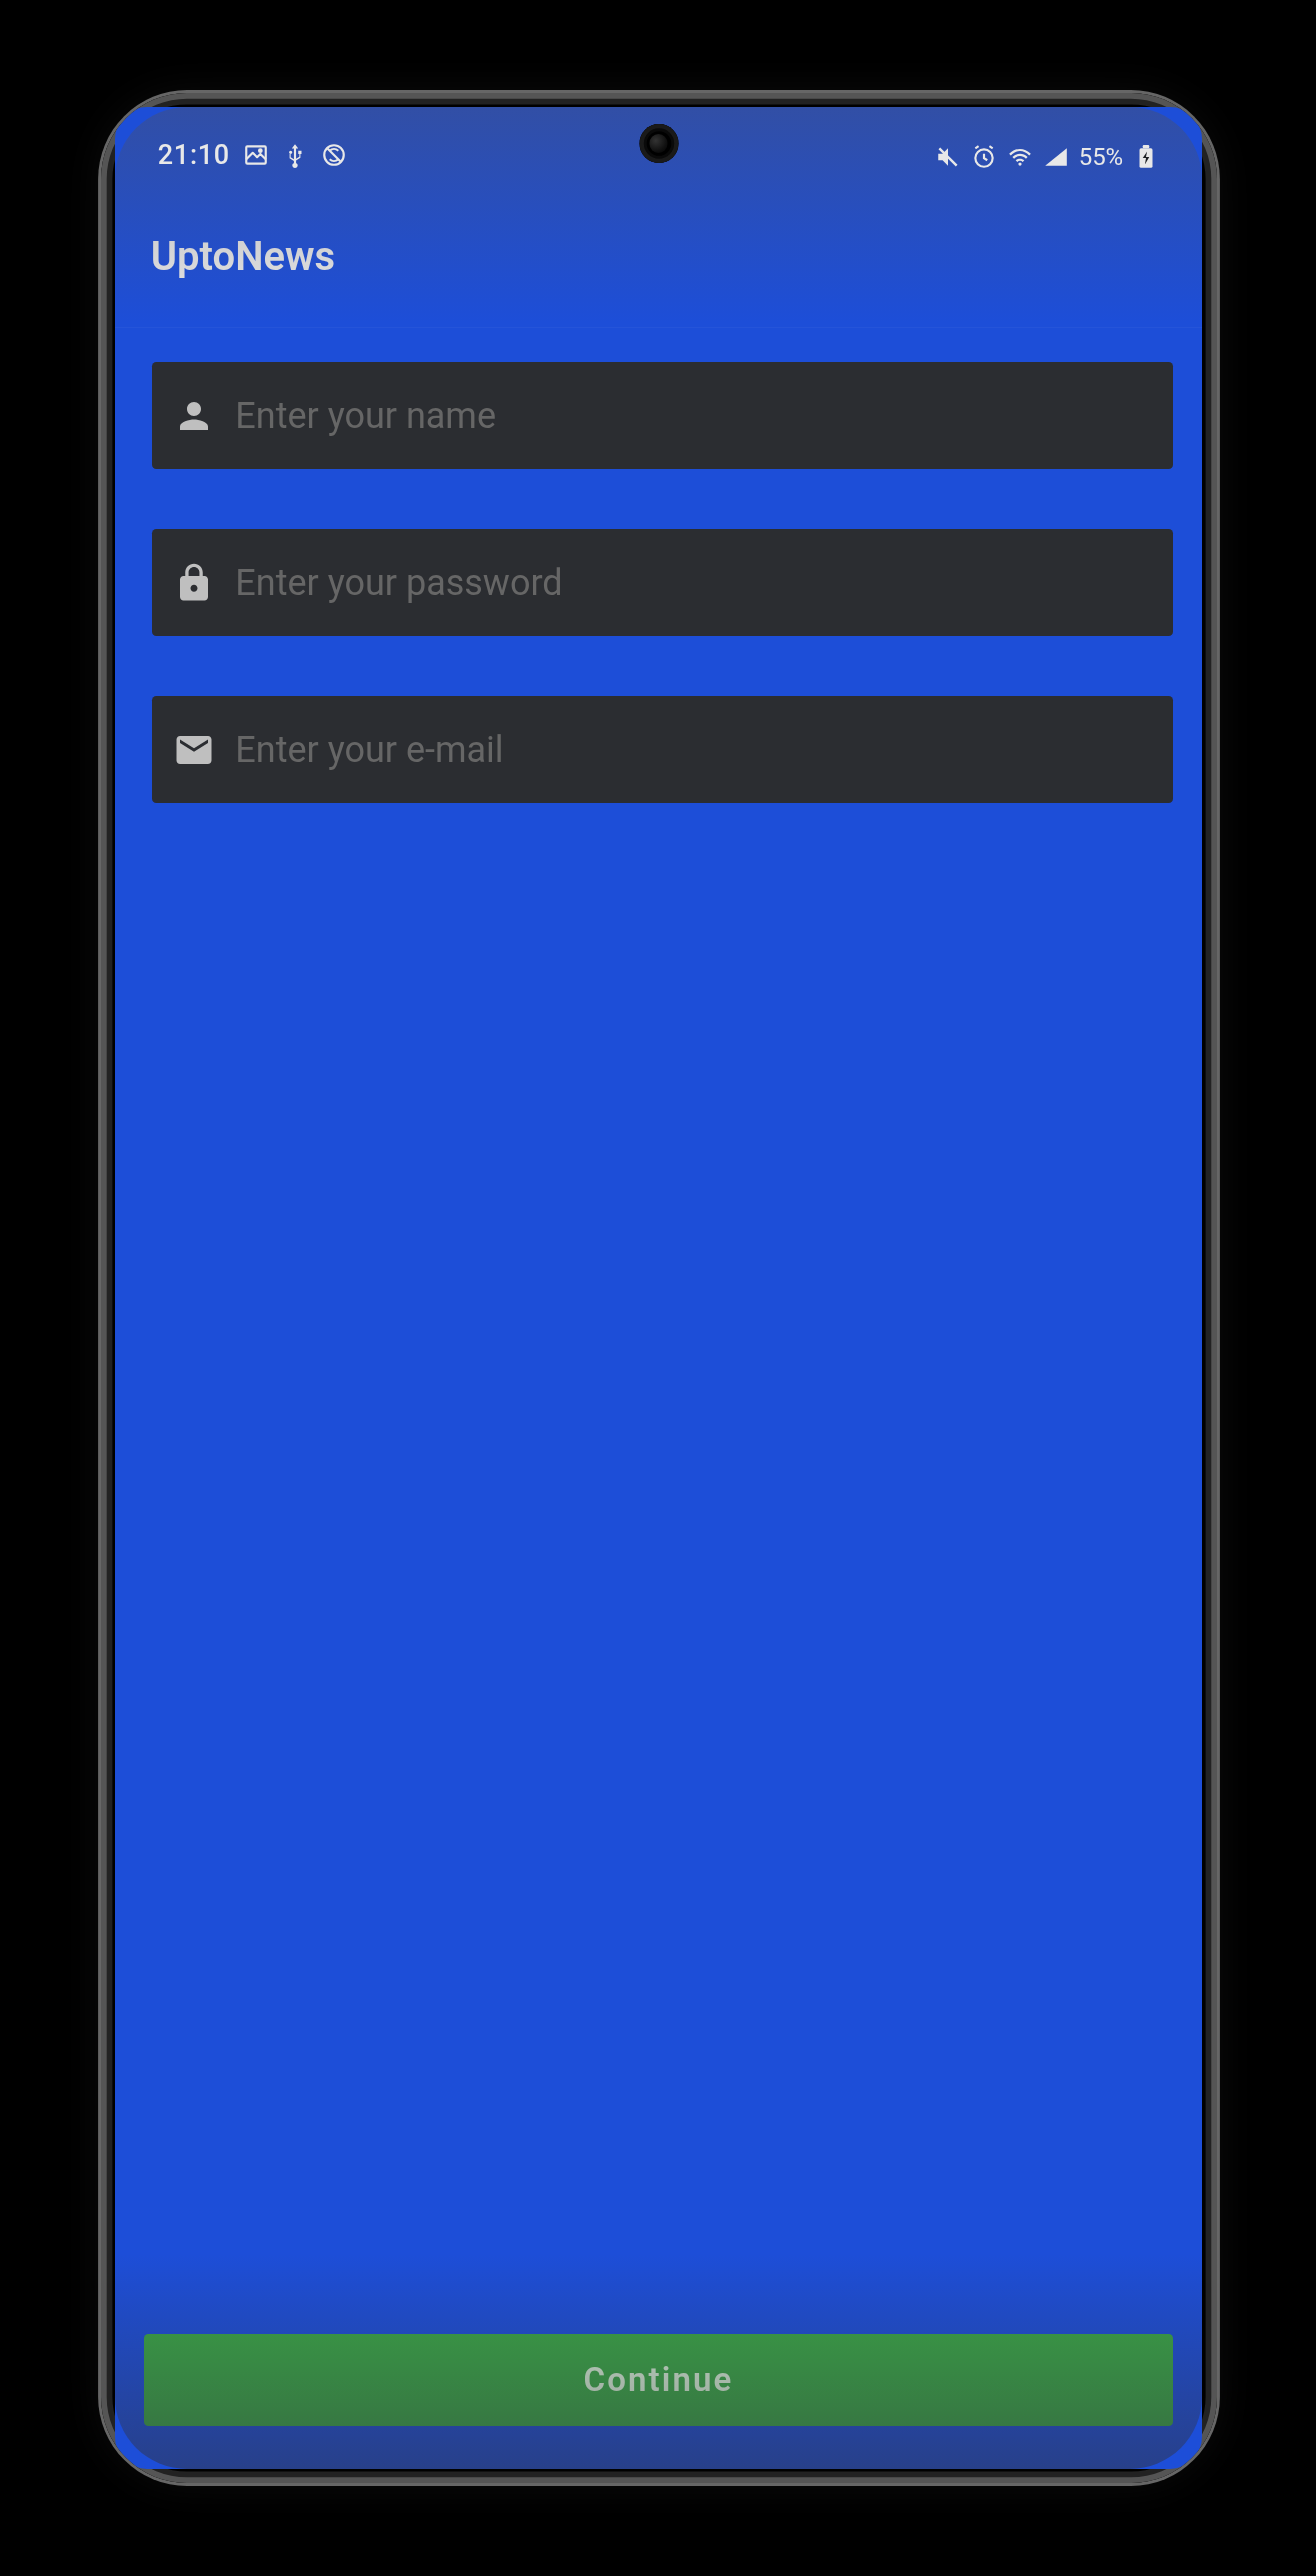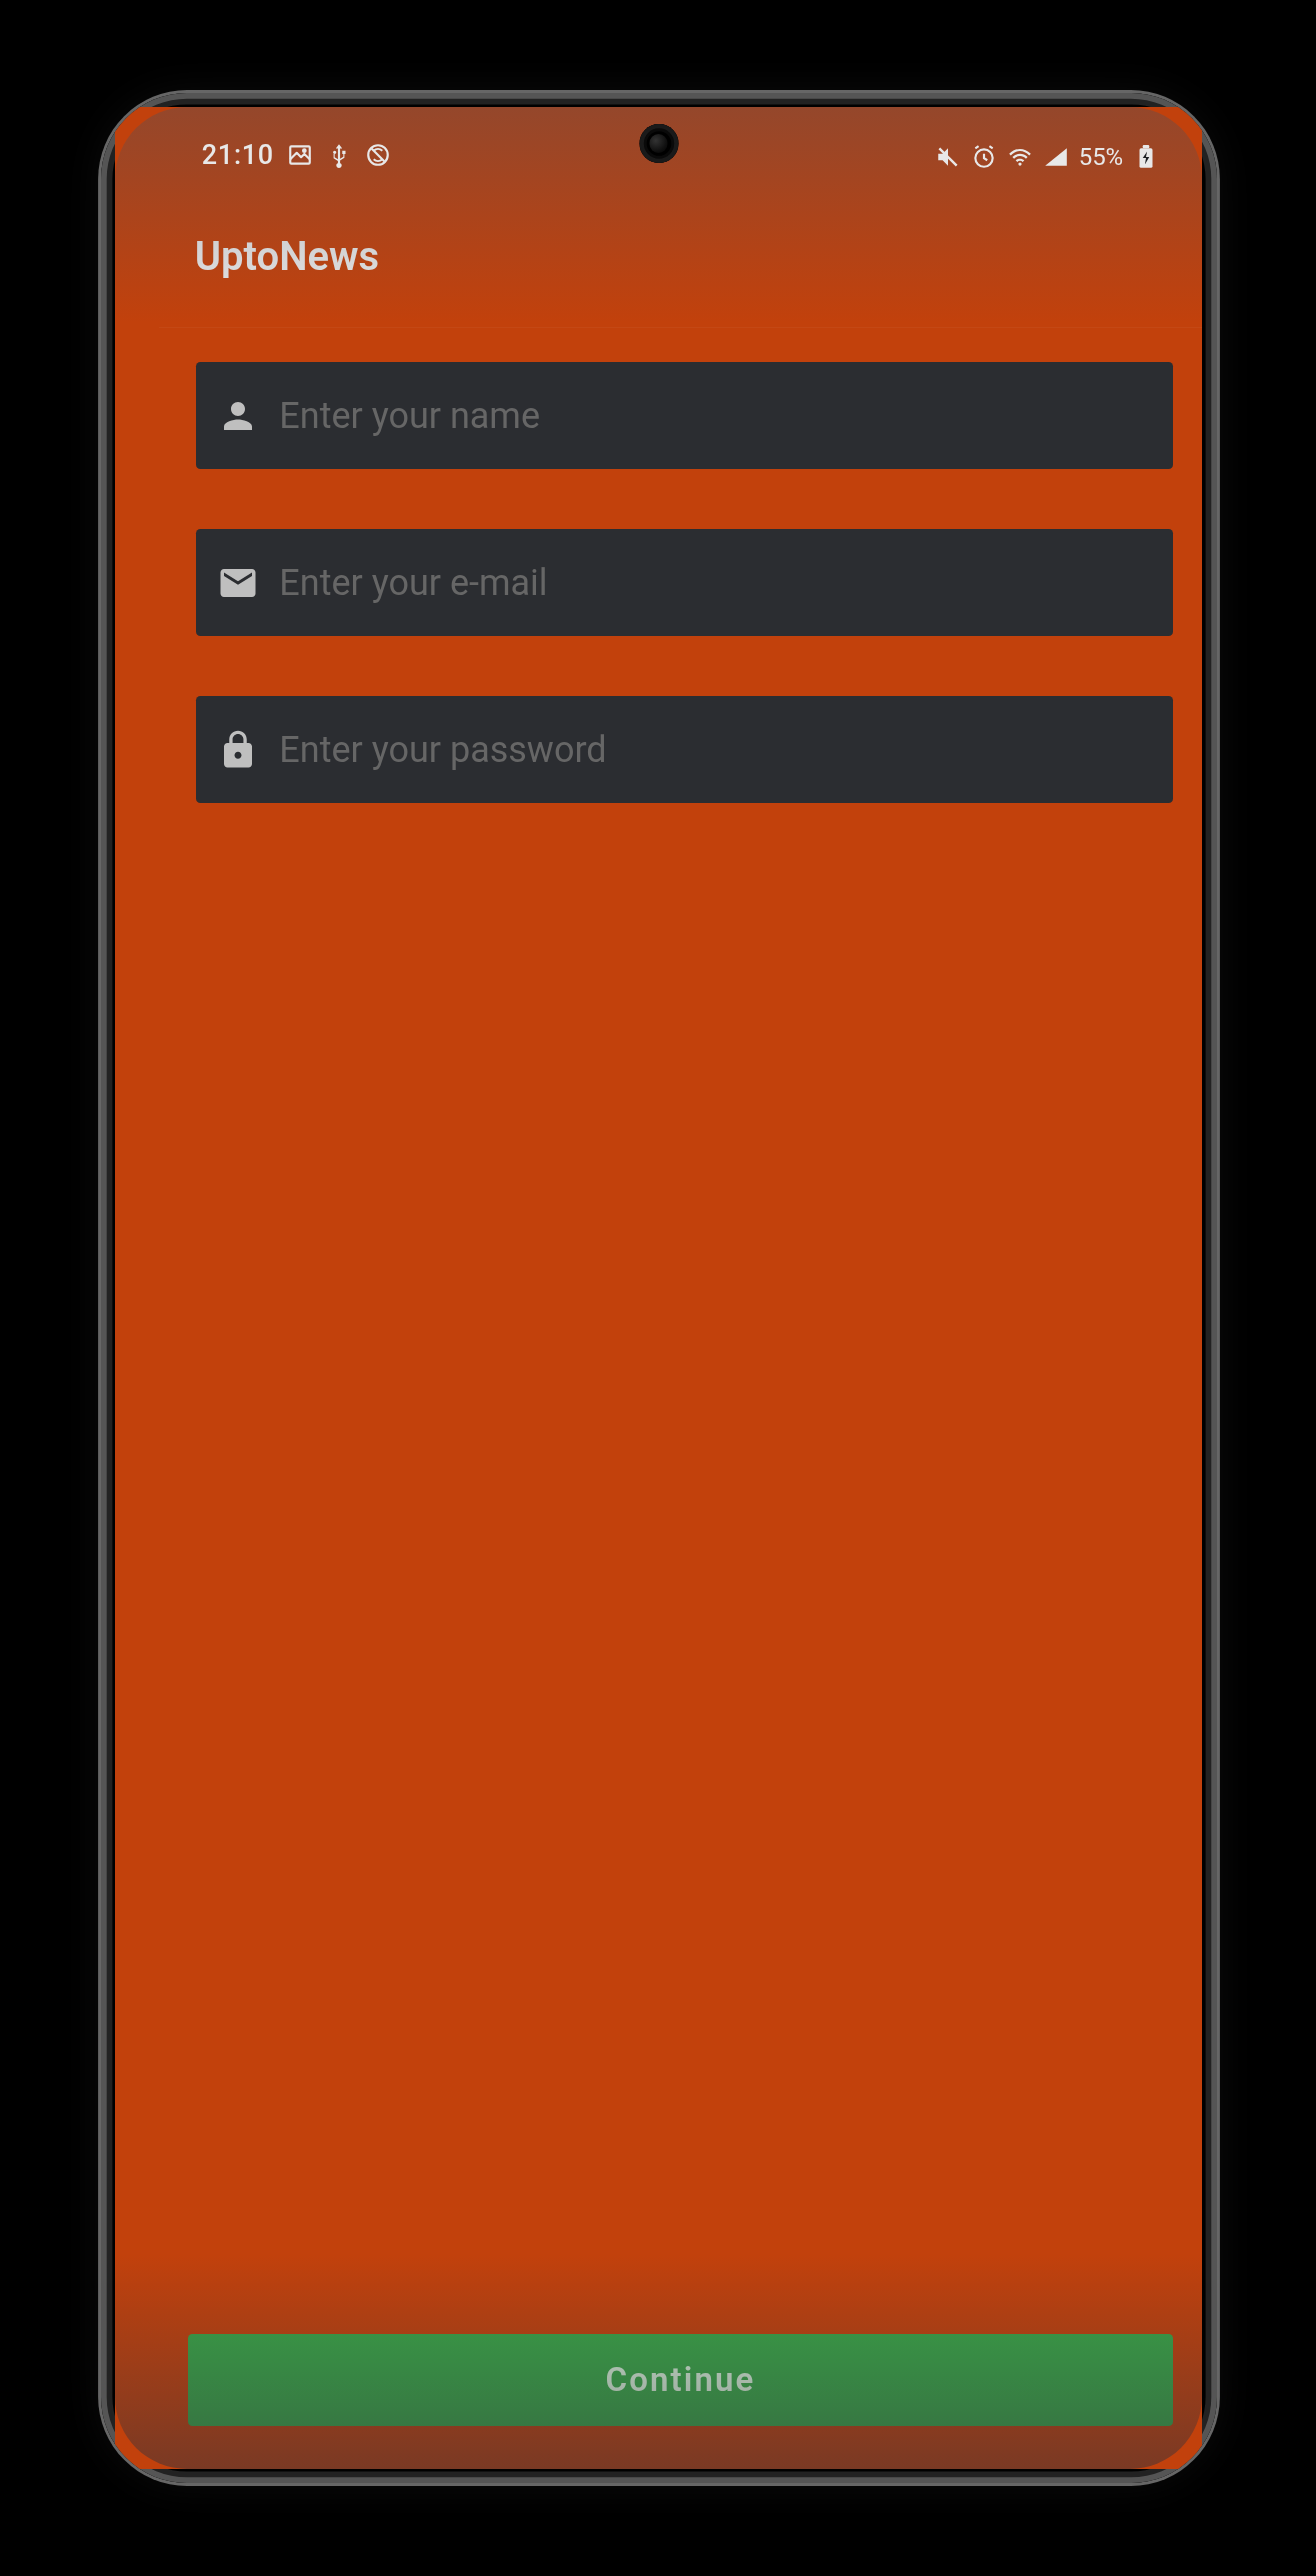--- a/index.html
+++ b/index.html
@@ -29,27 +29,26 @@
         inset 0 0 0 11.4px #222,
         0 0 0 2.9px #666,
         0 0 43px rgba(255,255,255,0.05);
       padding: 14.3px;
       overflow: hidden;
     }
     
     .phone-screen {
       width: 100%;
       height: 100%;
-      background: #c2410c;
-      border-radius: 8px;
+      background: #1d4ed8;
+      border-radius: 32px;
       overflow: hidden;
       position: relative;
       display: flex;
       flex-direction: column;
-      padding-left: 44px;
     }
     
     .phone-screen::before {
       content: '';
       position: absolute;
       top: 0;
       left: 0;
       right: 0;
       height: 215px;
       background: linear-gradient(180deg, rgba(80,80,90,0.4) 0%, transparent 100%);
@@ -296,33 +295,33 @@
           <svg viewBox="0 0 24 24">
               <path d="M12 12c2.21 0 4-1.79 4-4s-1.79-4-4-4-4 1.79-4 4 1.79 4 4 4zm0 2c-2.67 0-8 1.34-8 4v2h16v-2c0-2.66-5.33-4-8-4z"></path>
             </svg>
         </span>
         <input type="text" class="input-element" placeholder="Enter your name" style="">
       </div>
 
       <div class="input-field">
         <span class="input-icon">
           <svg viewBox="0 0 24 24">
-              <path d="M20 4H4c-1.1 0-1.99.9-1.99 2L2 18c0 1.1.9 2 2 2h16c1.1 0 2-.9 2-2V6c0-1.1-.9-2-2-2zm0 4l-8 5-8-5V6l8 5 8-5v2z"></path>
-            </svg>
-        </span>
-        <input type="email" class="input-element" placeholder="Enter your e-mail" style="">
+              <path d="M18 8h-1V6c0-2.76-2.24-5-5-5S7 3.24 7 6v2H6c-1.1 0-2 .9-2 2v10c0 1.1.9 2 2 2h12c1.1 0 2-.9 2-2V10c0-1.1-.9-2-2-2zm-6 9c-1.1 0-2-.9-2-2s.9-2 2-2 2 .9 2 2-.9 2-2 2zm3.1-9H8.9V6c0-1.71 1.39-3.1 3.1-3.1 1.71 0 3.1 1.39 3.1 3.1v2z"></path>
+            </svg>
+        </span>
+        <input type="password" class="input-element" placeholder="Enter your password" style="">
       </div>
 
       <div class="input-field">
         <span class="input-icon">
           <svg viewBox="0 0 24 24">
-              <path d="M18 8h-1V6c0-2.76-2.24-5-5-5S7 3.24 7 6v2H6c-1.1 0-2 .9-2 2v10c0 1.1.9 2 2 2h12c1.1 0 2-.9 2-2V10c0-1.1-.9-2-2-2zm-6 9c-1.1 0-2-.9-2-2s.9-2 2-2 2 .9 2 2-.9 2-2 2zm3.1-9H8.9V6c0-1.71 1.39-3.1 3.1-3.1 1.71 0 3.1 1.39 3.1 3.1v2z"></path>
-            </svg>
-        </span>
-        <input type="password" class="input-element" placeholder="Enter your password" style="">
+              <path d="M20 4H4c-1.1 0-1.99.9-1.99 2L2 18c0 1.1.9 2 2 2h16c1.1 0 2-.9 2-2V6c0-1.1-.9-2-2-2zm0 4l-8 5-8-5V6l8 5 8-5v2z"></path>
+            </svg>
+        </span>
+        <input type="email" class="input-element" placeholder="Enter your e-mail" style="">
       </div>
     </div>
 
     <div class="bottom-area">
       <button class="continue-button">Continue</button>
     </div>
   </div>
 </div>
 
 

